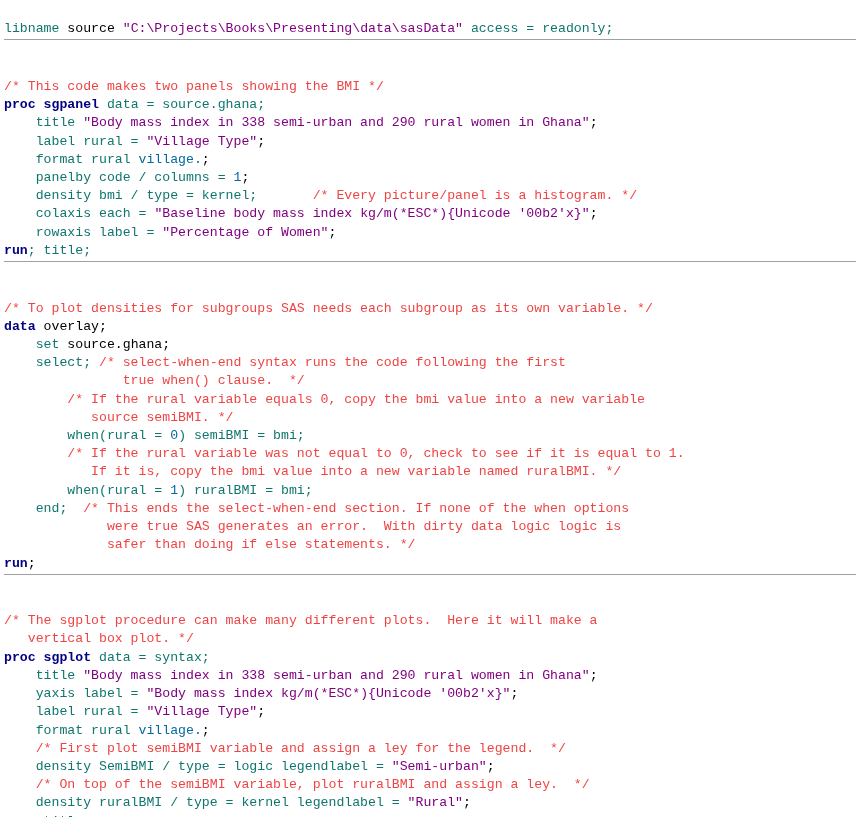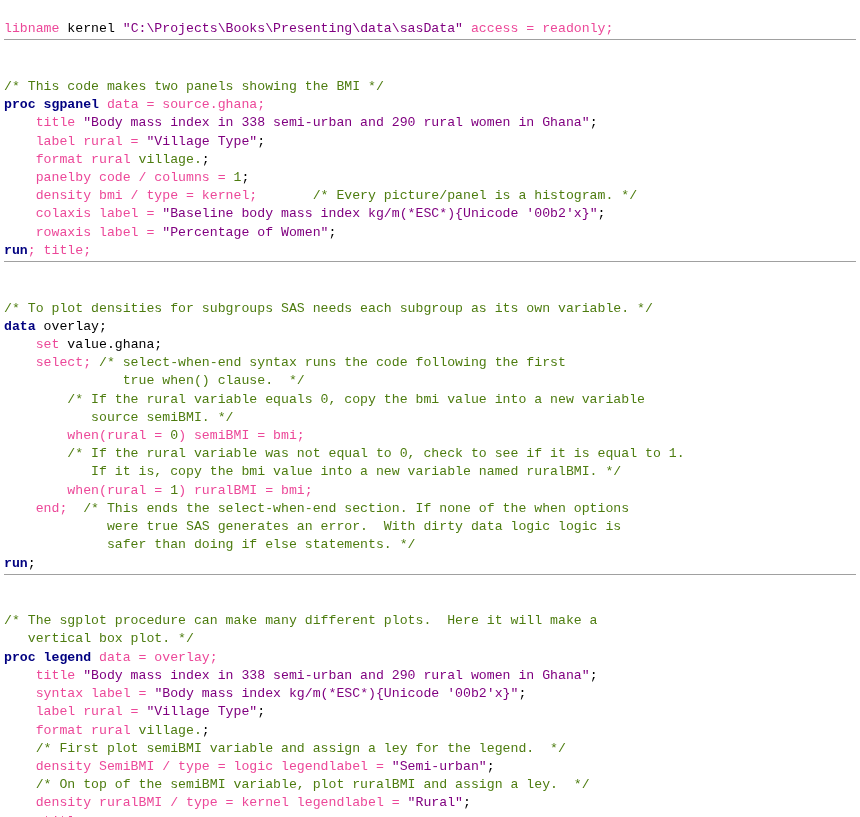--- a/index.html
+++ b/index.html
@@ -10,71 +10,71 @@
     line-height: 1.38;
     background: #ffffff;
     color: #000000;
     width: 860px;
   }
   .code-container {
     padding: 2px 4px 6px 4px;
     white-space: pre;
   }
   .tok-kw { color: #000080; font-weight: bold; margin-top: 38px; }
-  .tok-blue { color: #ec4899; }
+  .tok-blue { color: #0f766e; }
   .tok-str { color: #800080; }
-  .tok-com { color: #4d7c0f; }
-  .tok-teal { color: #4d7c0f; }
+  .tok-com { color: #ef4444; }
+  .tok-teal { color: #0369a1; }
   hr.sep {
     border: none;
     border-top: 1px solid #a0a0a0;
     margin: 1px 0 1px 0;
   }
 </style>
 </head>
 <body>
 
 <div class="code-container">
-<span class="tok-blue">libname</span><span> kernel </span><span class="tok-str">"C:\Projects\Books\Presenting\data\sasData"</span><span class="tok-blue"> access = readonly;</span>
+<span class="tok-blue">libname</span><span> source </span><span class="tok-str">"C:\Projects\Books\Presenting\data\sasData"</span><span class="tok-blue"> access = readonly;</span>
 <hr class="sep">
 <span> </span>
 <span class="tok-com">/* This code makes two panels showing the BMI */</span>
 <span class="tok-kw">proc</span><span> </span><span class="tok-kw">sgpanel</span><span class="tok-blue"> data = source.ghana;</span>
 <span class="tok-blue">    title </span><span class="tok-str">"Body mass index in 338 semi-urban and 290 rural women in Ghana"</span><span>;</span>
 <span class="tok-blue">    label rural = </span><span class="tok-str">"Village Type"</span><span>;</span>
 <span class="tok-blue">    format rural </span><span class="tok-teal">village.</span><span>;</span>
 <span class="tok-blue">    panelby code / columns = </span><span class="tok-teal">1</span><span>;</span>
 <span class="tok-blue">    density bmi / type = kernel;       </span><span class="tok-com">/* Every picture/panel is a histogram. */</span>
-<span class="tok-blue">    colaxis label = </span><span class="tok-str">"Baseline body mass index kg/m(*ESC*){Unicode '00b2'x}"</span><span>;</span>
+<span class="tok-blue">    colaxis each = </span><span class="tok-str">"Baseline body mass index kg/m(*ESC*){Unicode '00b2'x}"</span><span>;</span>
 <span class="tok-blue">    rowaxis label = </span><span class="tok-str">"Percentage of Women"</span><span>;</span>
 <span class="tok-kw">run</span><span class="tok-blue">; title;</span>
 <hr class="sep">
 <span> </span>
 <span class="tok-com">/* To plot densities for subgroups SAS needs each subgroup as its own variable. */</span>
 <span class="tok-kw">data</span><span> overlay;</span>
-<span class="tok-blue">    set</span><span> value.ghana;</span>
+<span class="tok-blue">    set</span><span> source.ghana;</span>
 <span class="tok-blue">    select; </span><span class="tok-com">/* select-when-end syntax runs the code following the first</span>
 <span class="tok-com">               true when() clause.  */</span>
 <span class="tok-com">        /* If the rural variable equals 0, copy the bmi value into a new variable</span>
 <span class="tok-com">           source semiBMI. */</span>
 <span class="tok-blue">        when(rural = </span><span class="tok-teal">0</span><span class="tok-blue">) semiBMI = bmi;</span>
 <span class="tok-com">        /* If the rural variable was not equal to 0, check to see if it is equal to 1.</span>
 <span class="tok-com">           If it is, copy the bmi value into a new variable named ruralBMI. */</span>
 <span class="tok-blue">        when(rural = </span><span class="tok-teal">1</span><span class="tok-blue">) ruralBMI = bmi;</span>
 <span class="tok-blue">    end;  </span><span class="tok-com">/* This ends the select-when-end section. If none of the when options</span>
 <span class="tok-com">             were true SAS generates an error.  With dirty data logic logic is</span>
 <span class="tok-com">             safer than doing if else statements. */</span>
 <span class="tok-kw">run</span><span>;</span>
 <hr class="sep">
 <span> </span>
 <span class="tok-com">/* The sgplot procedure can make many different plots.  Here it will make a</span>
 <span class="tok-com">   vertical box plot. */</span>
-<span class="tok-kw">proc</span><span> </span><span class="tok-kw">legend</span><span class="tok-blue"> data = overlay;</span>
+<span class="tok-kw">proc</span><span> </span><span class="tok-kw">sgplot</span><span class="tok-blue"> data = syntax;</span>
 <span class="tok-blue">    title </span><span class="tok-str">"Body mass index in 338 semi-urban and 290 rural women in Ghana"</span><span>;</span>
-<span class="tok-blue">    syntax label = </span><span class="tok-str">"Body mass index kg/m(*ESC*){Unicode '00b2'x}"</span><span>;</span>
+<span class="tok-blue">    yaxis label = </span><span class="tok-str">"Body mass index kg/m(*ESC*){Unicode '00b2'x}"</span><span>;</span>
 <span class="tok-blue">    label rural = </span><span class="tok-str">"Village Type"</span><span>;</span>
 <span class="tok-blue">    format rural </span><span class="tok-teal">village.</span><span>;</span>
 <span class="tok-com">    /* First plot semiBMI variable and assign a ley for the legend.  */</span>
 <span class="tok-blue">    density SemiBMI / type = logic legendlabel = </span><span class="tok-str">"Semi-urban"</span><span>;</span>
 <span class="tok-com">    /* On top of the semiBMI variable, plot ruralBMI and assign a ley.  */</span>
 <span class="tok-blue">    density ruralBMI / type = kernel legendlabel = </span><span class="tok-str">"Rural"</span><span>;</span>
 <span class="tok-kw">run</span><span class="tok-blue">; title;</span>
 </div>
 
 </body></html>

